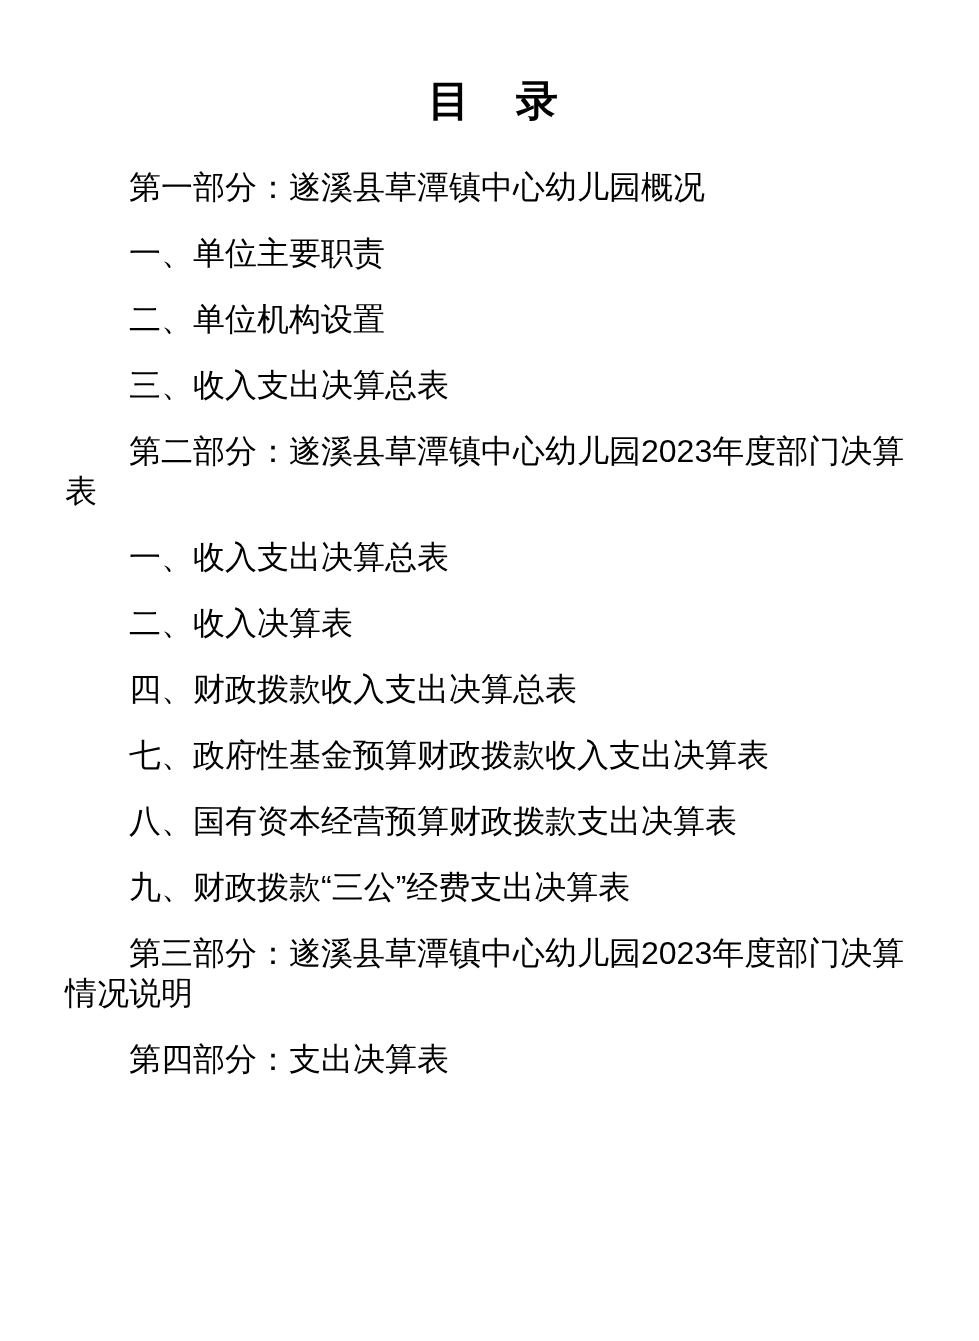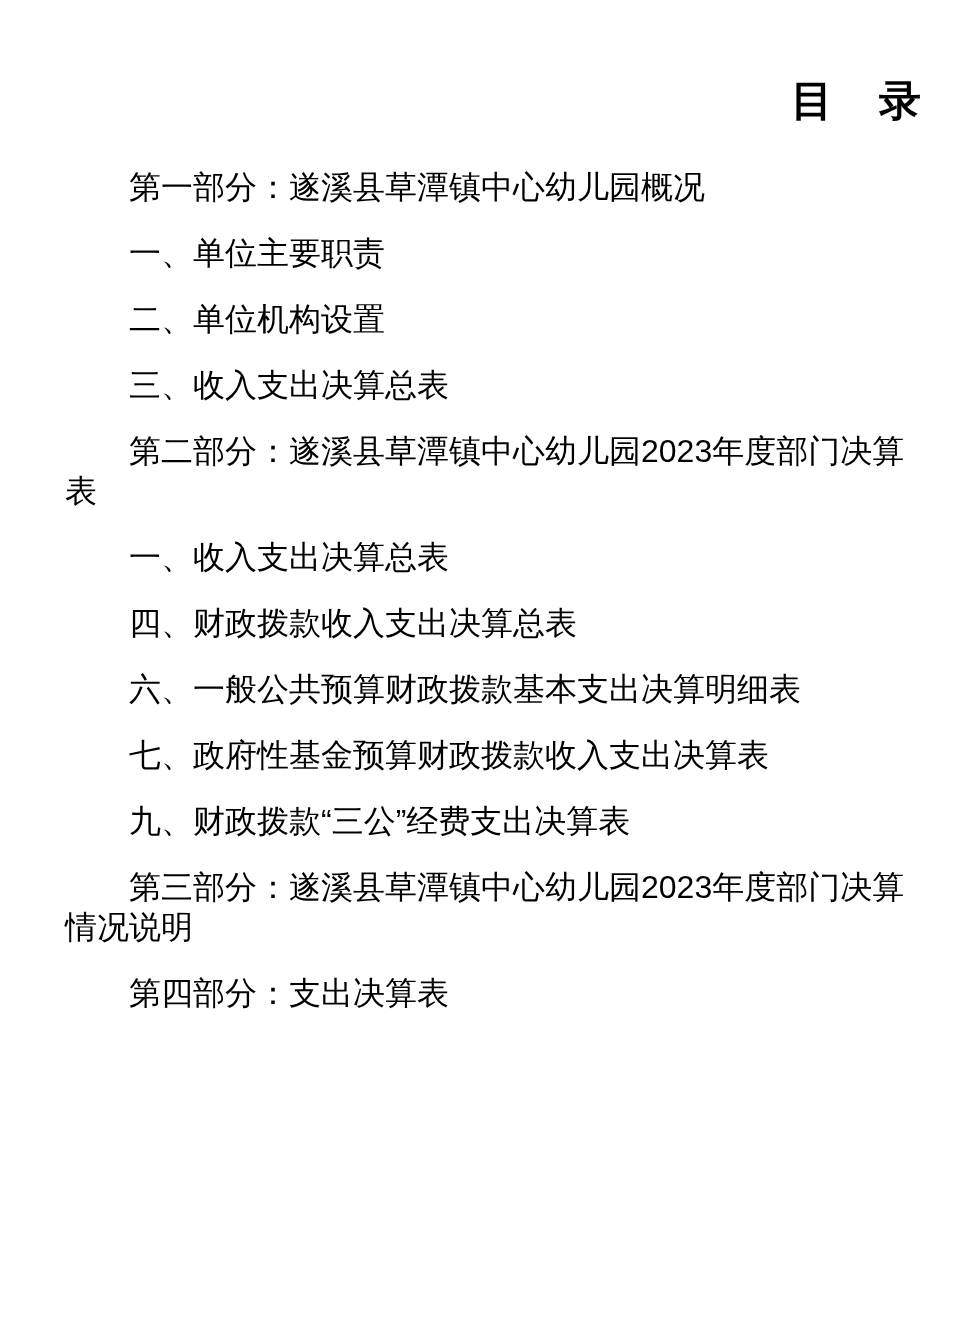--- a/index.html
+++ b/index.html
@@ -17,21 +17,21 @@
     color: #000000;
     box-sizing: border-box;
     padding: 75px 56px 0 65px;
   }
   .toc-title {
     width: 858px;
     margin: 0 0 40px 0;
     font-size: 42px;
     font-weight: bold;
     line-height: 52px;
-    text-align: right;
+    text-align: center;
     white-space: pre;
     letter-spacing: 2px;
   }
   .entry {
     width: 858px;
     margin: 0 0 26px 0;
     font-size: 32px;
     line-height: 40px;
     font-weight: normal;
     text-indent: 2em;
@@ -48,22 +48,23 @@
 
   <h1 class="toc-title">目　录</h1>
 
   <p class="entry heading">第一部分：遂溪县草潭镇中心幼儿园概况</p>
   <p class="entry">一、单位主要职责</p>
   <p class="entry">二、单位机构设置</p>
   <p class="entry">三、收入支出决算总表</p>
 
   <p class="entry heading">第二部分：遂溪县草潭镇中心幼儿园2023年度部门决算表</p>
   <p class="entry">一、收入支出决算总表</p>
+  <p class="entry">二、收入决算表</p>
   <p class="entry">四、财政拨款收入支出决算总表</p>
-  <p class="entry">六、一般公共预算财政拨款基本支出决算明细表</p>
   <p class="entry">七、政府性基金预算财政拨款收入支出决算表</p>
+  <p class="entry">八、国有资本经营预算财政拨款支出决算表</p>
   <p class="entry">九、财政拨款“三公”经费支出决算表</p>
 
   <p class="entry heading">第三部分：遂溪县草潭镇中心幼儿园2023年度部门决算情况说明</p>
 
   <p class="entry heading">第四部分：支出决算表</p>
 
 </div>
 
 </body></html>

